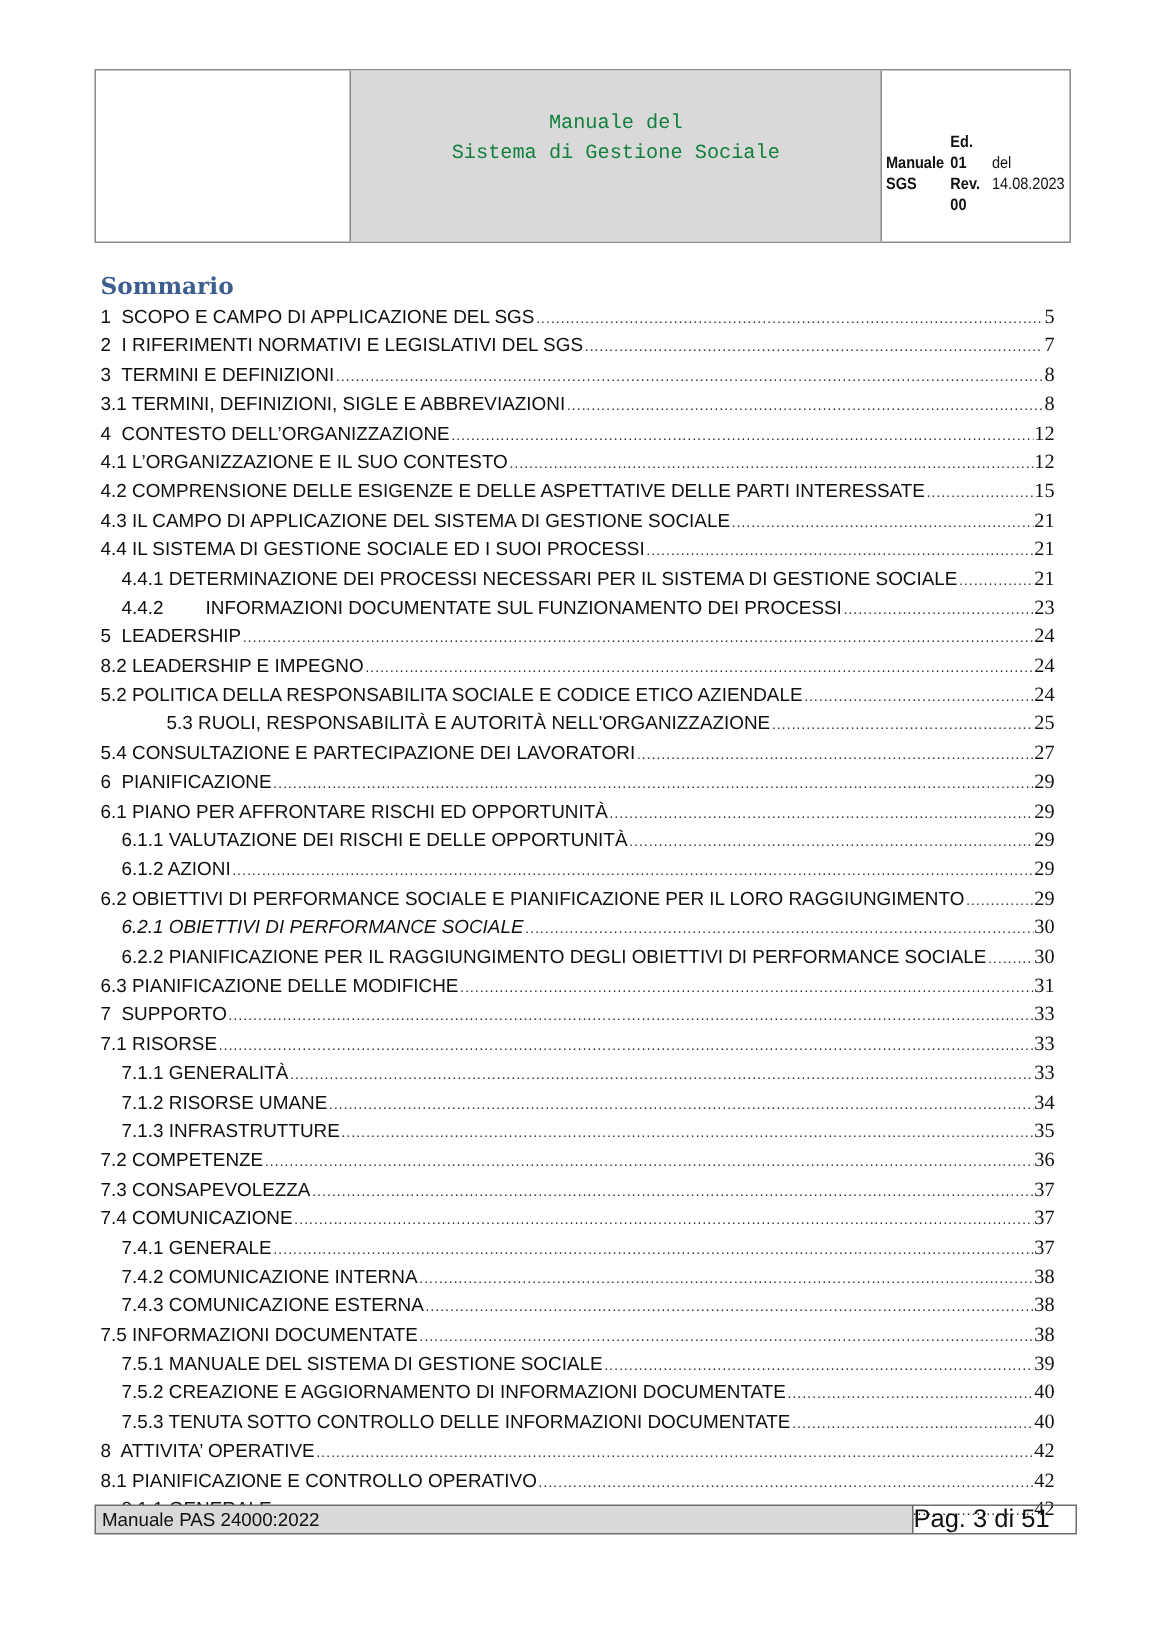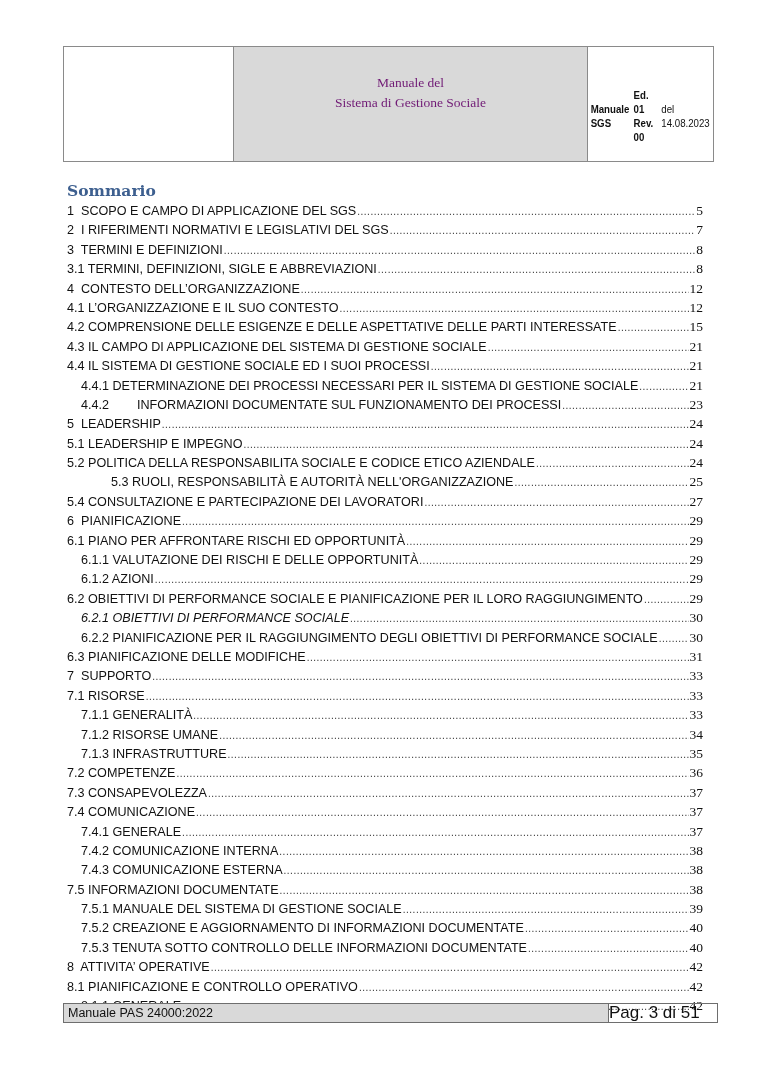--- a/index.html
+++ b/index.html
@@ -1,20 +1,20 @@
 <!DOCTYPE html>
 <html><head>
 <meta charset="utf-8">
 <style>
   html, body { margin: 0; padding: 0; background: #ffffff; }
   body { width: 768px; height: 1087px; position: relative; overflow: hidden; font-family: "Liberation Sans", sans-serif; color: #111; }
   .hdr { position: absolute; left: 63px; top: 46px; width: 651px; height: 116px; border: 1.5px solid #8a8a8a; box-sizing: border-box; display: flex; }
   .hdr .c1 { width: 170px; border-right: 1.5px solid #8a8a8a; box-sizing: border-box; }
   .hdr .c2 { width: 354px; background: #d9d9d9; border-right: 1.5px solid #8a8a8a; box-sizing: border-box; display: flex; flex-direction: column; align-items: center; padding-top: 26px; }
-  .hdr .c2 div { font-family: Liberation Serif, serif; font-size: 13.5px; line-height: 20px; color: #701a75; }
+  .hdr .c2 div { font-family: Liberation Mono, monospace; font-size: 13.5px; line-height: 20px; color: #15803d; }
   .hdr .c3 { flex: 1; display: flex; flex-direction: row; align-items: center; padding-top: 24px; }
   .hdr .c3 .b { font-weight: bold; font-size: 11px; line-height: 14px; transform: scaleX(0.88); }
   .hdr .c3 .n { font-size: 11px; line-height: 14px; transform: scaleX(0.88); }
   .title { position: absolute; left: 67px; top: 181px; font-family: "DejaVu Serif", serif; font-weight: bold; font-size: 15.5px; color: #3d5f8f; }
   .toc { position: absolute; left: 67px; top: 203px; width: 636px; }
   .row { display: flex; align-items: baseline; height: 19.4px; font-size: 12.6px; white-space: nowrap; font-family: "Liberation Sans", sans-serif; }
   .row .lbl { flex: 0 0 auto; }
   .row .dots { flex: 1 1 auto; overflow: hidden; color: #333; font-size: 10px; letter-spacing: 0.5px; margin: 0 1px; }
   .row .dots::before { content: "........................................................................................................................................................................................................"; }
   .row .pg { flex: 0 0 auto; font-family: "Liberation Serif", serif; font-size: 13.5px; }
@@ -97,21 +97,21 @@
       <span class="lbl" style="white-space: pre; text-align: center;">4.4.2        INFORMAZIONI DOCUMENTATE SUL FUNZIONAMENTO DEI PROCESSI</span>
       <span class="dots"></span>
       <span class="pg">23</span>
     </div>
     <div class="row">
       <span class="lbl" style="white-space: pre;">5  LEADERSHIP</span>
       <span class="dots"></span>
       <span class="pg">24</span>
     </div>
     <div class="row">
-      <span class="lbl" style="white-space: pre;">5.1 LEADERSHIP E IMPEGNO</span>
+      <span class="lbl" style="white-space: pre;">8.2 LEADERSHIP E IMPEGNO</span>
       <span class="dots"></span>
       <span class="pg">24</span>
     </div>
     <div class="row">
       <span class="lbl" style="white-space: pre;">5.2 POLITICA DELLA RESPONSABILITA SOCIALE E CODICE ETICO AZIENDALE</span>
       <span class="dots"></span>
       <span class="pg">24</span>
     </div>
     <div class="row">
       <span class="lbl" style="white-space: pre; margin-left: 44px;">5.3 RUOLI, RESPONSABILITÀ E AUTORITÀ NELL'ORGANIZZAZIONE</span>

